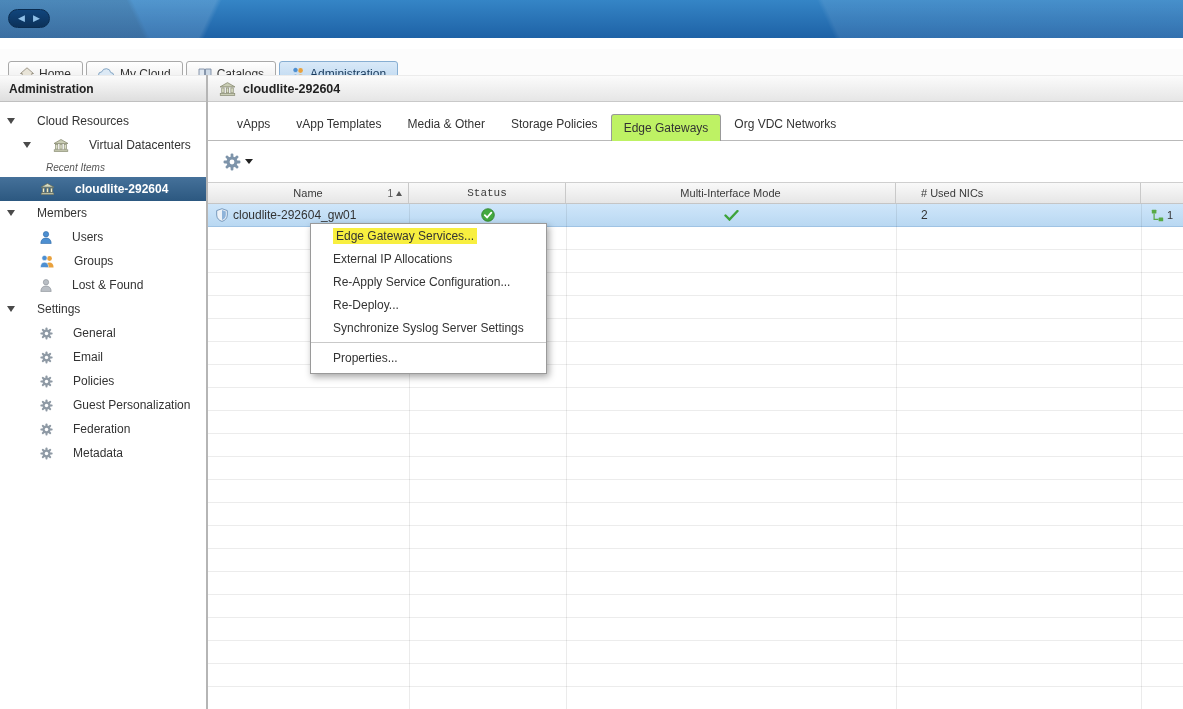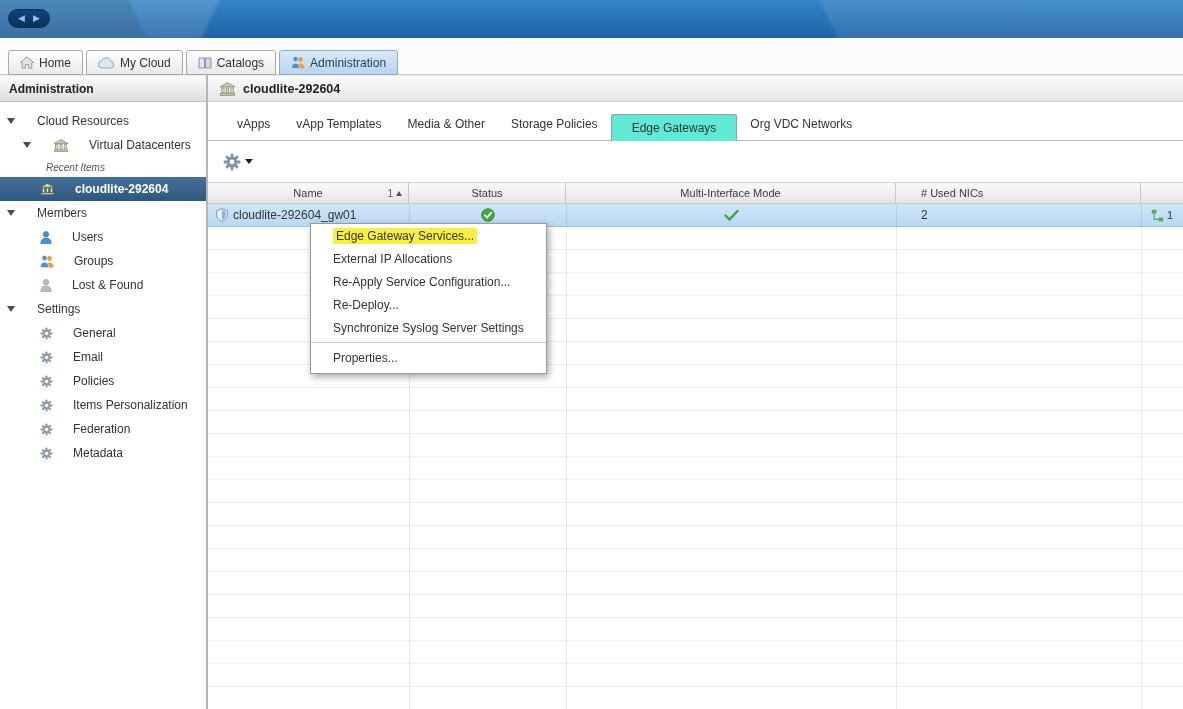--- a/index.html
+++ b/index.html
@@ -26,21 +26,21 @@
     background: linear-gradient(180deg, #10457c, #0c3159);
   }
   .arrow-btn { color: #8fc0e8; font-size: 9px; line-height: 1; cursor: pointer; }
   .page-title {
     position: absolute; left: 54px; top: 10px; color: #fff; font-size: 15px;
     font-weight: bold; letter-spacing: 0.3px; text-shadow: 0 1px 2px rgba(0,0,0,0.4); margin-top: 40px;
   }
 
   
   .navbar {
-    position: absolute; top: 38px; left: 0; width: 100%; height: 37px;
+    position: absolute; top: 49px; left: 0; width: 100%; height: 37px;
     background: #fcfcfc; border-bottom: 1px solid #c8c8c8;
     display: flex; align-items: flex-end; padding-left: 8px;
   }
   .nav-tab {
     display: flex; align-items: center; gap: 5px; height: 25px; padding: 0 11px;
     margin-right: 3px; margin-bottom: -1px;
     border: 1px solid #a9a9a9; border-radius: 3px 3px 0 0;
     background: linear-gradient(180deg, #ffffff, #e9e9e9);
     color: #333; cursor: pointer; white-space: nowrap;
   }
@@ -76,35 +76,35 @@
   .main { flex: 1; display: flex; flex-direction: column; min-width: 0; }
   .entity-header {
     height: 27px; display: flex; align-items: center; gap: 7px; padding-left: 11px;
     font-weight: bold; font-size: 12.5px; color: #222;
     background: linear-gradient(180deg, #fbfbfb, #e6e6e6);
     border-bottom: 1px solid #c9c9c9; border-top: 1px solid #ececec;
   }
   .tabstrip { height: 39px; display: flex; align-items: flex-end; padding-left: 16px; border-bottom: 1px solid #b9b9b9; background: #fff; }
   .tab { padding: 0 13px 9px; color: #333; cursor: pointer; white-space: nowrap; }
   .tab.active {
-    padding: 6px 20px; margin-bottom: -1px;
+    padding: 6px 12px; margin-bottom: -1px;
     border: 1px solid #999; border-bottom: none; border-radius: 3px 3px 0 0;
-    background: #5eead4;
+    background: #bef264;
     margin-top: 32px;
   }
   .toolbar { height: 41px; display: flex; align-items: center; padding-left: 13px; background: #fff; }
   .gear-button { display: flex; align-items: center; gap: 4px; cursor: pointer; padding: 2px; }
   .caret-down { width: 0; height: 0; border-left: 4px solid transparent; border-right: 4px solid transparent; border-top: 5px solid #222; }
 
   
   .table { flex: 1; display: flex; flex-direction: column; border-top: 1px solid #cfcfcf; position: relative; min-height: 0; }
   .thead { height: 21px; display: flex; background: linear-gradient(180deg, #f9f9f9, #e6e6e6); border-bottom: 1px solid #c5c5c5; font-size: 11px; color: #3a3a3a; }
   .th { display: flex; align-items: center; justify-content: center; border-right: 1px solid #c9c9c9; position: relative; cursor: pointer; }
   .th.c-name { width: 201px; }
-  .th.c-status { width: 157px; }
+  .th.c-status { width: 157px; font-family: Liberation Mono, monospace; }
   .th.c-multi { width: 330px; }
   .th.c-nics { width: 245px; justify-content: flex-start; padding-left: 25px; }
   .th.c-extra { flex: 1; border-right: none; cursor: default; }
   .sort-ind { position: absolute; right: 6px; display: flex; align-items: center; gap: 3px; color: #555; font-size: 10px; }
   .sort-arrow { width: 0; height: 0; border-left: 3.5px solid transparent; border-right: 3.5px solid transparent; border-bottom: 5px solid #555; }
 
   .tbody { flex: 1; position: relative; overflow: hidden; }
   .grid-h { position: absolute; left: 0; right: 0; top: 23px; bottom: 0;
     background: repeating-linear-gradient(180deg, #fff 0px, #fff 22px, #ececec 22px, #ececec 23px); }
   .vline { position: absolute; top: 0; bottom: 0; width: 1px; background: rgba(0,0,0,0.08); z-index: 2; }
@@ -326,21 +326,21 @@
                 <g fill="#8f9aa5">
                   <rect x="7.2" y="0.5" width="2.6" height="16" rx="1"></rect>
                   <rect x="7.2" y="0.5" width="2.6" height="16" rx="1" transform="rotate(45 8.5 8.5)"></rect>
                   <rect x="7.2" y="0.5" width="2.6" height="16" rx="1" transform="rotate(90 8.5 8.5)"></rect>
                   <rect x="7.2" y="0.5" width="2.6" height="16" rx="1" transform="rotate(135 8.5 8.5)"></rect>
                   <circle cx="8.5" cy="8.5" r="5.2"></circle>
                 </g>
                 <circle cx="8.5" cy="8.5" r="2.3" fill="#fff"></circle>
               </svg>
           </span>
-          <span>Items Personalization</span>
+          <span>Guest Personalization</span>
         </div>
 
         <div class="tree-row lvl2">
           <span class="icon">
             <svg width="13" height="13" viewBox="0 0 17 17">
                 <g fill="#8f9aa5">
                   <rect x="7.2" y="0.5" width="2.6" height="16" rx="1"></rect>
                   <rect x="7.2" y="0.5" width="2.6" height="16" rx="1" transform="rotate(45 8.5 8.5)"></rect>
                   <rect x="7.2" y="0.5" width="2.6" height="16" rx="1" transform="rotate(90 8.5 8.5)"></rect>
                   <rect x="7.2" y="0.5" width="2.6" height="16" rx="1" transform="rotate(135 8.5 8.5)"></rect>

